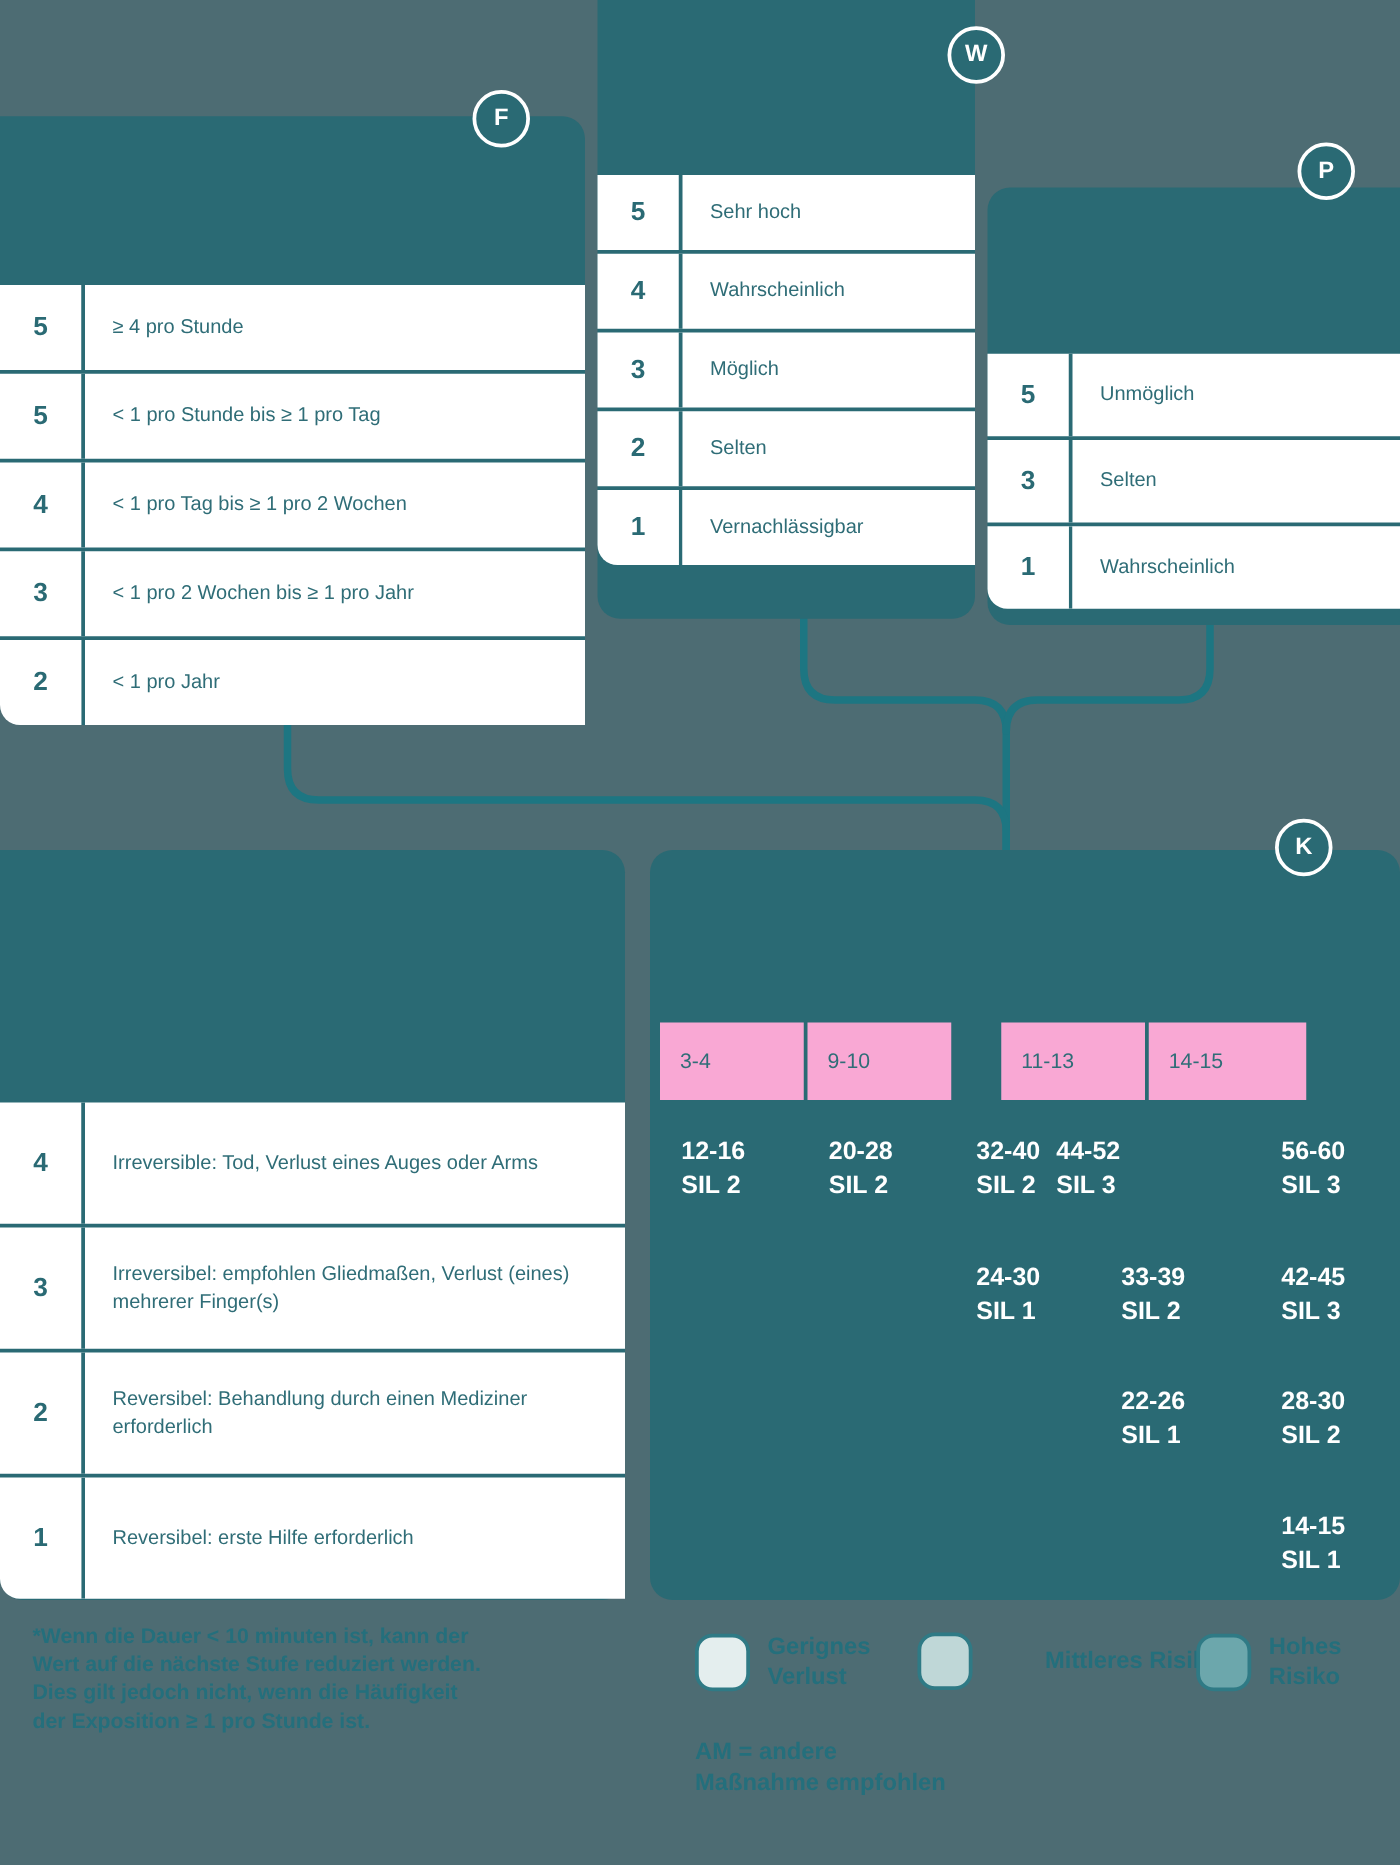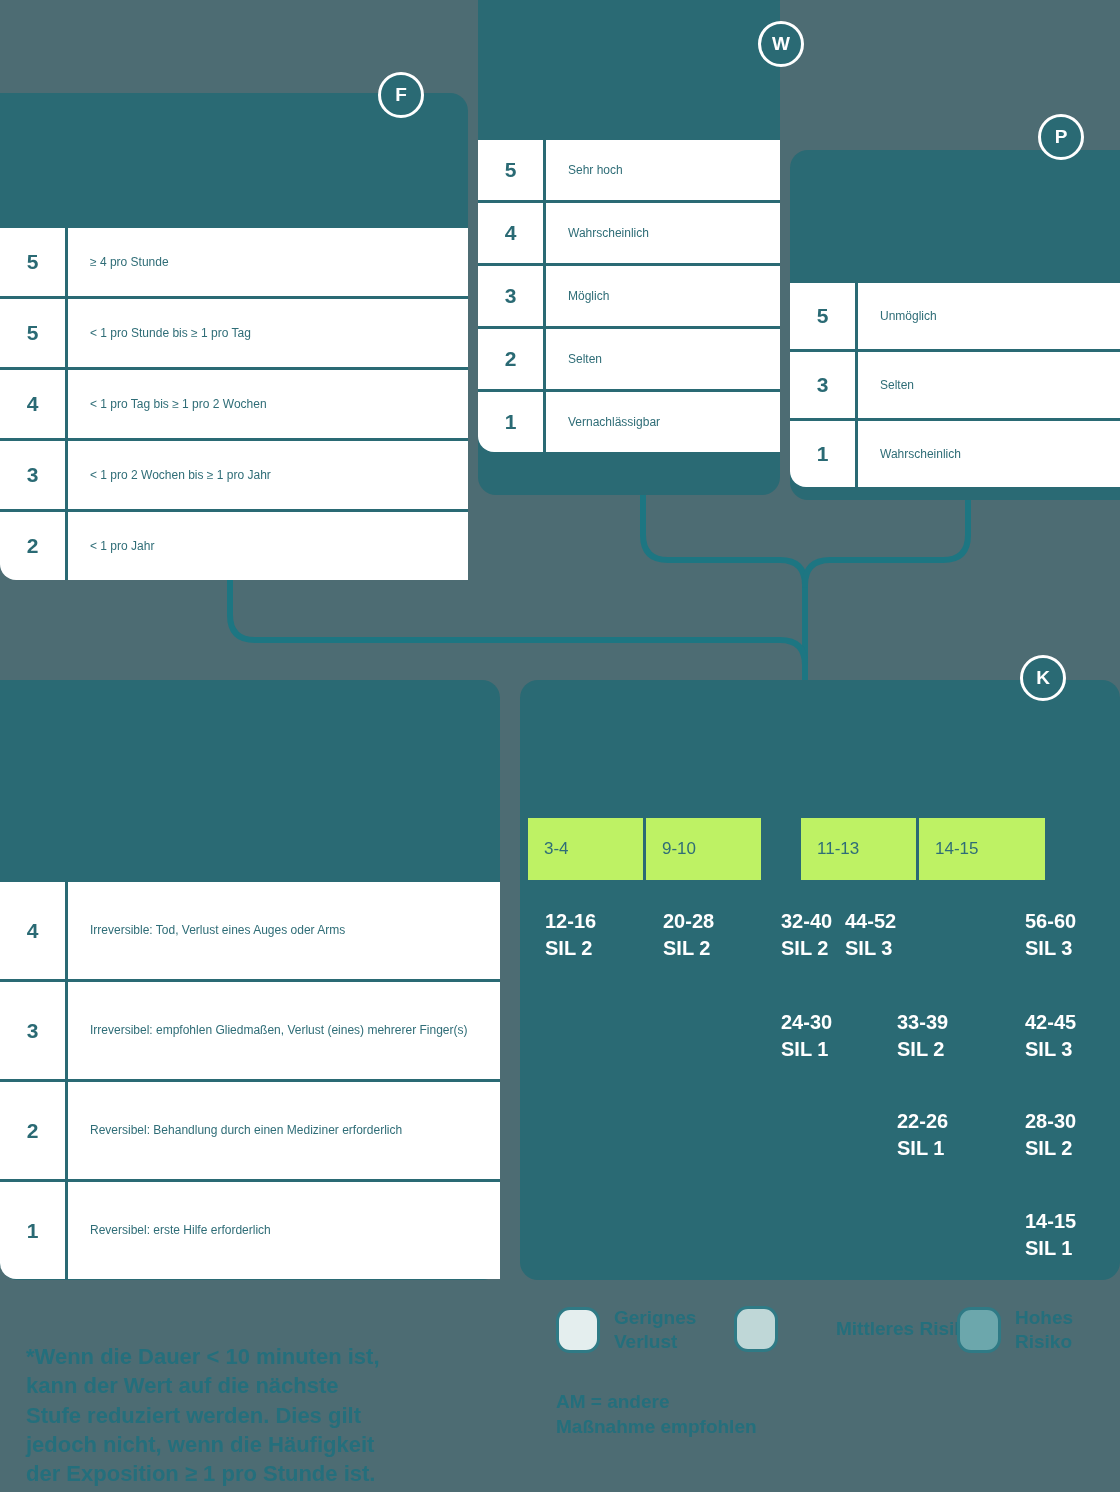--- a/index.html
+++ b/index.html
@@ -61,32 +61,32 @@
     align-self:stretch;
     display:flex;align-items:center;justify-content:center;
     color:#2a6a74;
     font-size:21px;font-weight:bold;
     box-sizing:border-box;
     border-right:3px solid #2a6a74;
   }
   .row .txt{
     flex:1;
     color:#2f6d77;
-    font-size:12px;
+    font-size:16px;
     line-height:1.35;
     padding:0 14px 0 22px;
     box-sizing:border-box;
   }
   .rows.rad-bl .row:last-child{border-bottom-left-radius:16px;}
   .rows.rad-bl .row:last-child .num{border-bottom-left-radius:16px;}
 
   
   .kcols{position:absolute;z-index:4;display:flex;}
   .kcol-head{
-    background:#bef264;
+    background:#f9a8d4;
     color:#2f6d77;
     font-size:17px;
     display:flex;align-items:center;
     padding-left:16px;
     box-sizing:border-box;
     height:62px;
   }
   .kcol-head + .kcol-head{ margin-left:3px; }
 
   .kcell{
@@ -97,25 +97,24 @@
     line-height:1.35;
     z-index:4;
     white-space:pre-line;
   }
 
   
   .footnote{
     position:absolute;
     color:#246f7c;
     font-weight:bold;
-    font-size:22px;
+    font-size:17px;
     line-height:1.33;
     width:370px;
     z-index:3;
-    margin-top:44px;
   }
 
   
   .legend{position:absolute;z-index:3;}
   .legend-item{position:absolute;display:flex;align-items:center;}
   .swatch{
     width:44px;height:46px;border-radius:14px;
     border:3px solid #2f7a85;
     box-sizing:border-box;
     flex:0 0 44px;

